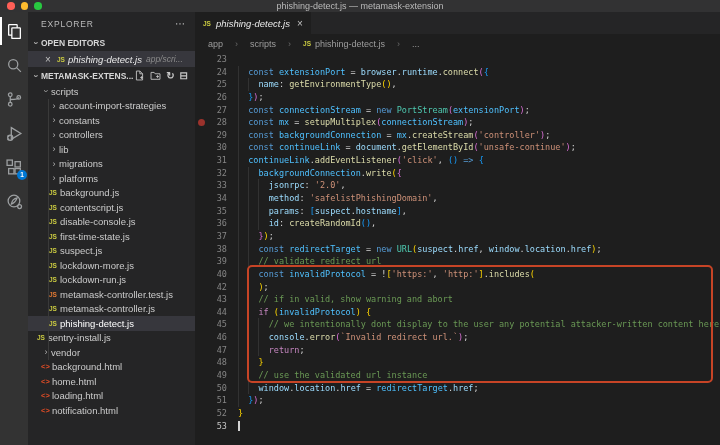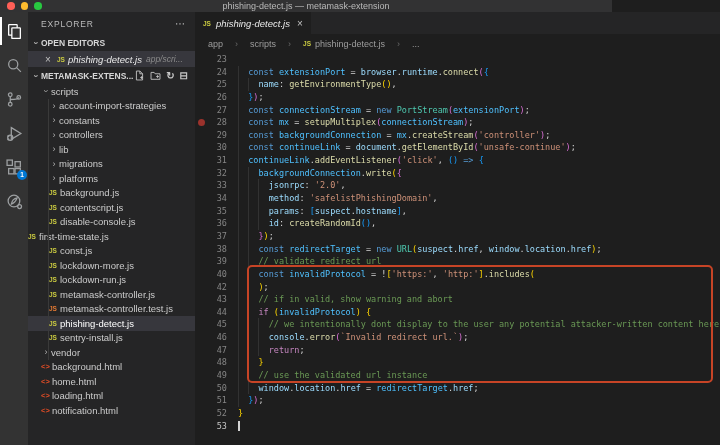--- a/index.html
+++ b/index.html
@@ -1,20 +1,20 @@
 <!DOCTYPE html>
 <html><head>
 <meta charset="utf-8">
 <style>
   html,body{margin:0;padding:0;background:#1e1e1e;width:720px;height:445px;overflow:hidden;
     font-family:"Liberation Sans", sans-serif; -webkit-user-select:none;user-select:none;}
   *{box-sizing:border-box;}
 
   
-  .titlebar{position:absolute;left:0;top:0;width:612px;height:12px;background:#323233;z-index:5;}
+  .titlebar{position:absolute;left:0;top:0;width:720px;height:12px;background:#323233;z-index:5;}
   .traffic{position:absolute;left:7px;top:2px;display:flex;gap:6px;}
   .tl{width:7.5px;height:7.5px;border-radius:50%;display:inline-block;}
   .tl.red{background:#ff5f57;}.tl.yellow{background:#febc2e;}.tl.green{background:#28c840;}
   .titletext{position:absolute;left:0;top:0;width:100%;text-align:center;font-size:9px;
     line-height:12px;color:#b9b9b9;}
 
   
   .main{position:absolute;left:0;top:12px;width:720px;height:433px;display:flex;}
 
   
@@ -214,49 +214,49 @@
           <span class="lbl">background.js</span>
         </div>
         <div class="trow" style="padding-left: 21px;">
           <span class="ficon js">JS</span>
           <span class="lbl">contentscript.js</span>
         </div>
         <div class="trow" style="padding-left: 21px;">
           <span class="ficon js">JS</span>
           <span class="lbl">disable-console.js</span>
         </div>
-        <div class="trow" style="">
+        <div class="trow" style="padding-left: 21px;">
           <span class="ficon js">JS</span>
           <span class="lbl">first-time-state.js</span>
         </div>
         <div class="trow" style="padding-left: 21px;">
           <span class="ficon js">JS</span>
-          <span class="lbl">const.js</span>
+          <span class="lbl">suspect.js</span>
         </div>
         <div class="trow" style="padding-left: 21px;">
           <span class="ficon js">JS</span>
           <span class="lbl">lockdown-more.js</span>
         </div>
         <div class="trow" style="padding-left: 21px;">
           <span class="ficon js">JS</span>
           <span class="lbl">lockdown-run.js</span>
-        </div>
-        <div class="trow" style="padding-left: 21px;">
-          <span class="ficon js">JS</span>
-          <span class="lbl">metamask-controller.js</span>
         </div>
         <div class="trow" style="padding-left: 21px;">
           <span class="ficon js-test">JS</span>
           <span class="lbl">metamask-controller.test.js</span>
         </div>
+        <div class="trow" style="padding-left: 21px;">
+          <span class="ficon js">JS</span>
+          <span class="lbl">metamask-controller.js</span>
+        </div>
         <div class="trow sel" style="padding-left: 21px;">
           <span class="ficon js">JS</span>
           <span class="lbl">phishing-detect.js</span>
         </div>
-        <div class="trow" style="padding-left: 21px; align-items: center;">
+        <div class="trow" style="padding-left: 9px; align-items: center;">
           <span class="ficon js">JS</span>
           <span class="lbl">sentry-install.js</span>
         </div>
         <div class="trow" style="padding-left: 13px;">
           <span class="chev">›</span>
           <span class="lbl">vendor</span>
         </div>
         <div class="trow" style="padding-left: 13px;">
           <span class="ficon html">&lt;&gt;</span>
           <span class="lbl">background.html</span>

